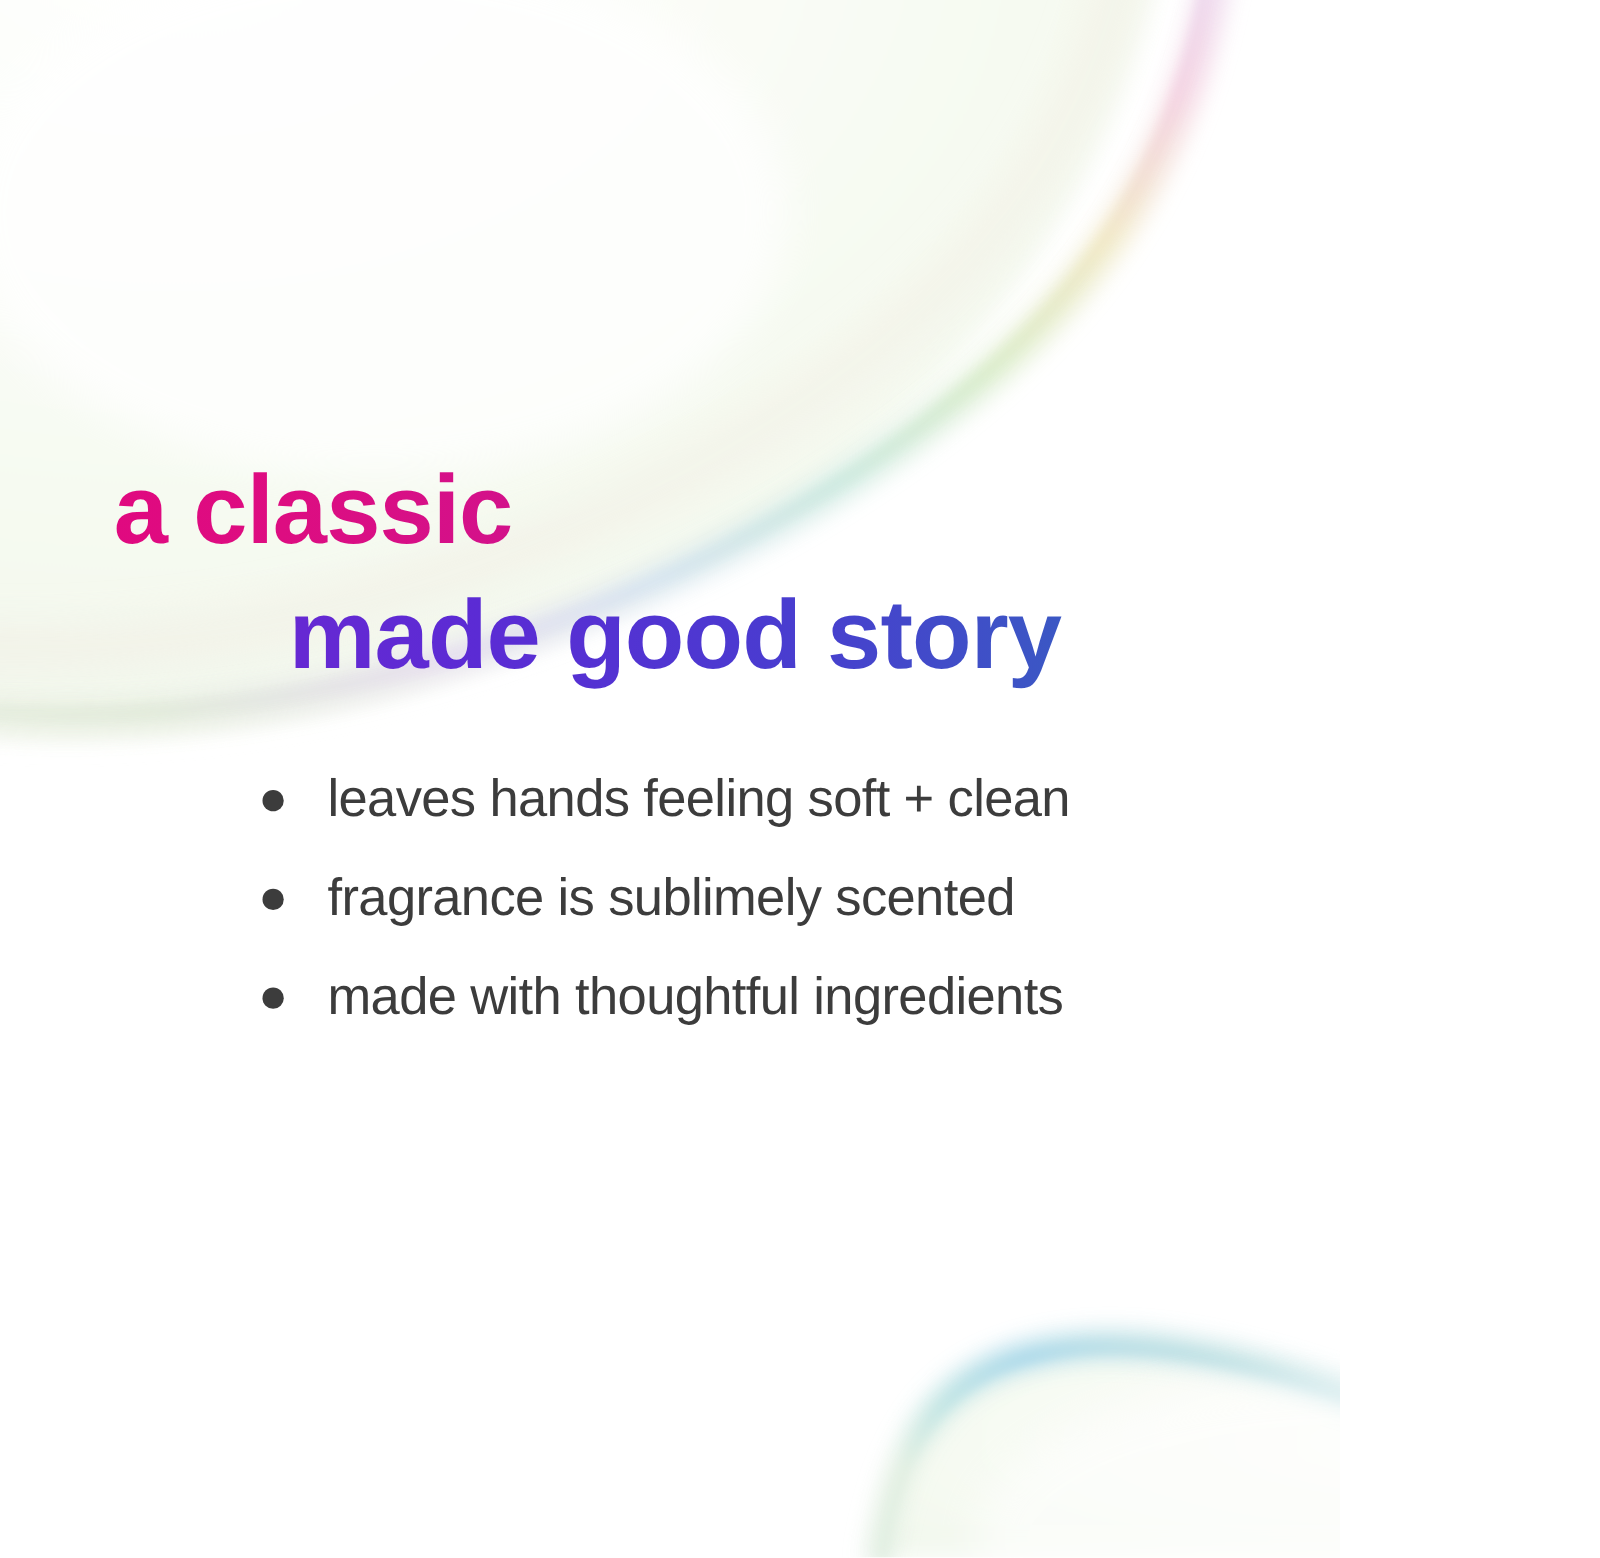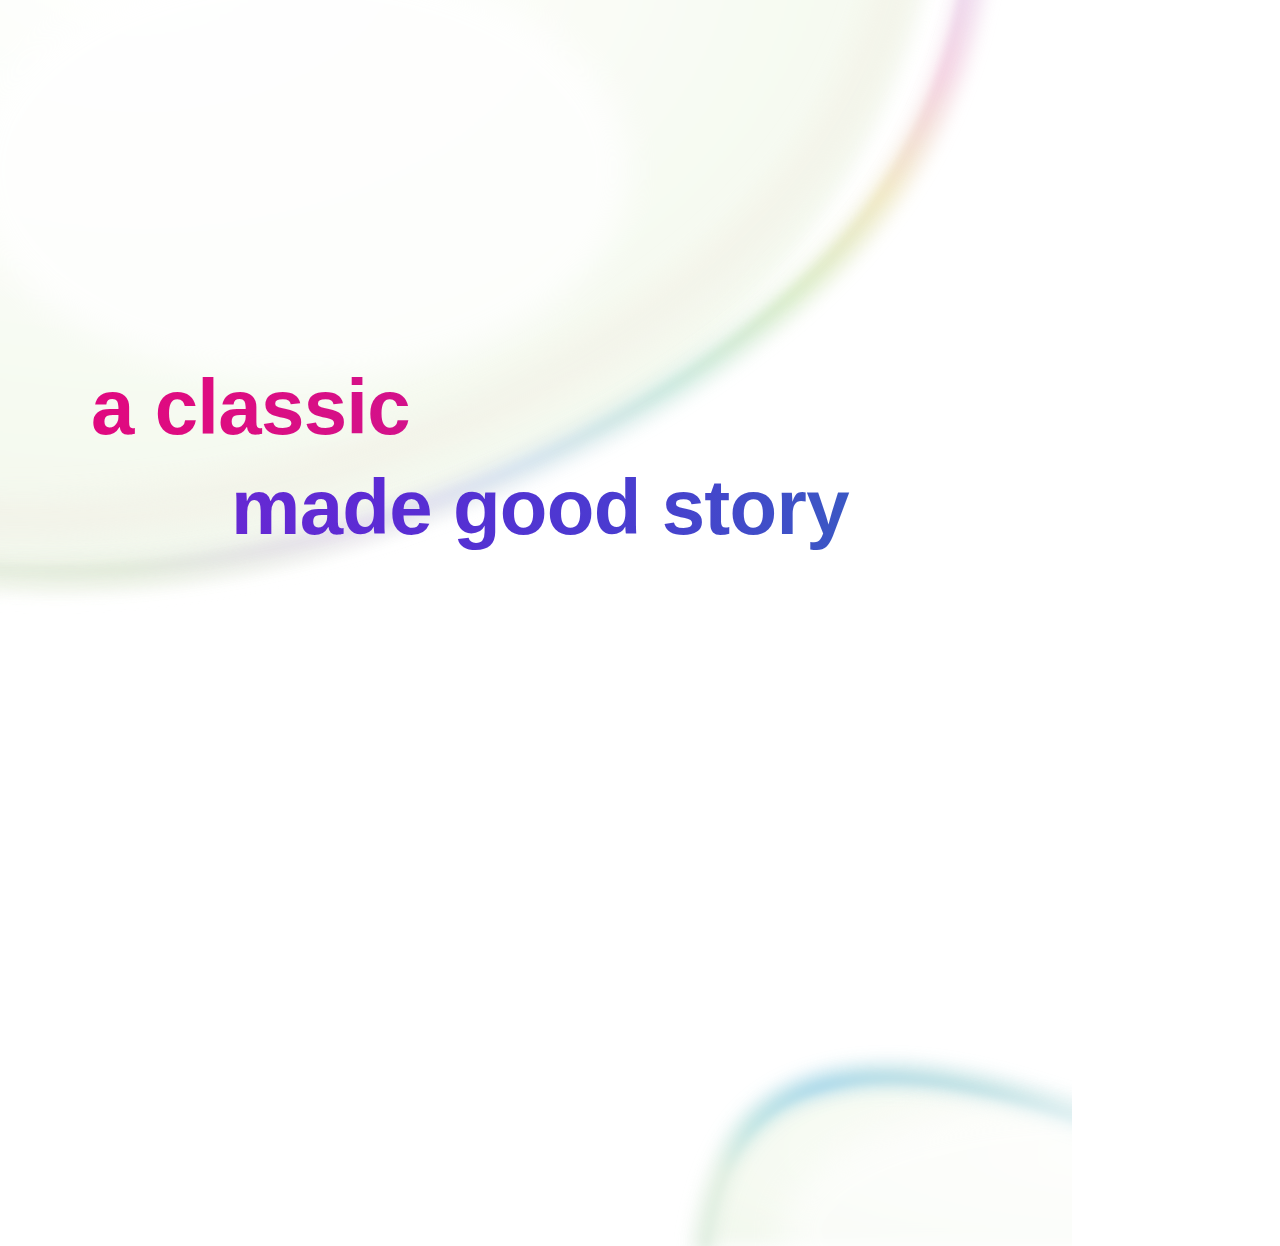--- a/index.html
+++ b/index.html
@@ -227,15 +227,29 @@
     </svg>
   </div>
 
   <div class="content">
 
     <h1 class="headline">
       <span class="headline-line headline-line-1">a classic</span>
       <span class="headline-line headline-line-2">made good story</span>
     </h1>
 
+    <ul class="bullets">
+      <li class="bullet-item">
+        <span class="bullet-dot"></span>
+        <span>leaves hands feeling soft + clean</span>
+      </li>
+      <li class="bullet-item">
+        <span class="bullet-dot"></span>
+        <span>fragrance is sublimely scented</span>
+      </li>
+      <li class="bullet-item">
+        <span class="bullet-dot"></span>
+        <span>made with thoughtful ingredients</span>
+      </li>
+    </ul>
 
   </div>
 </div>
 
 </body></html>

